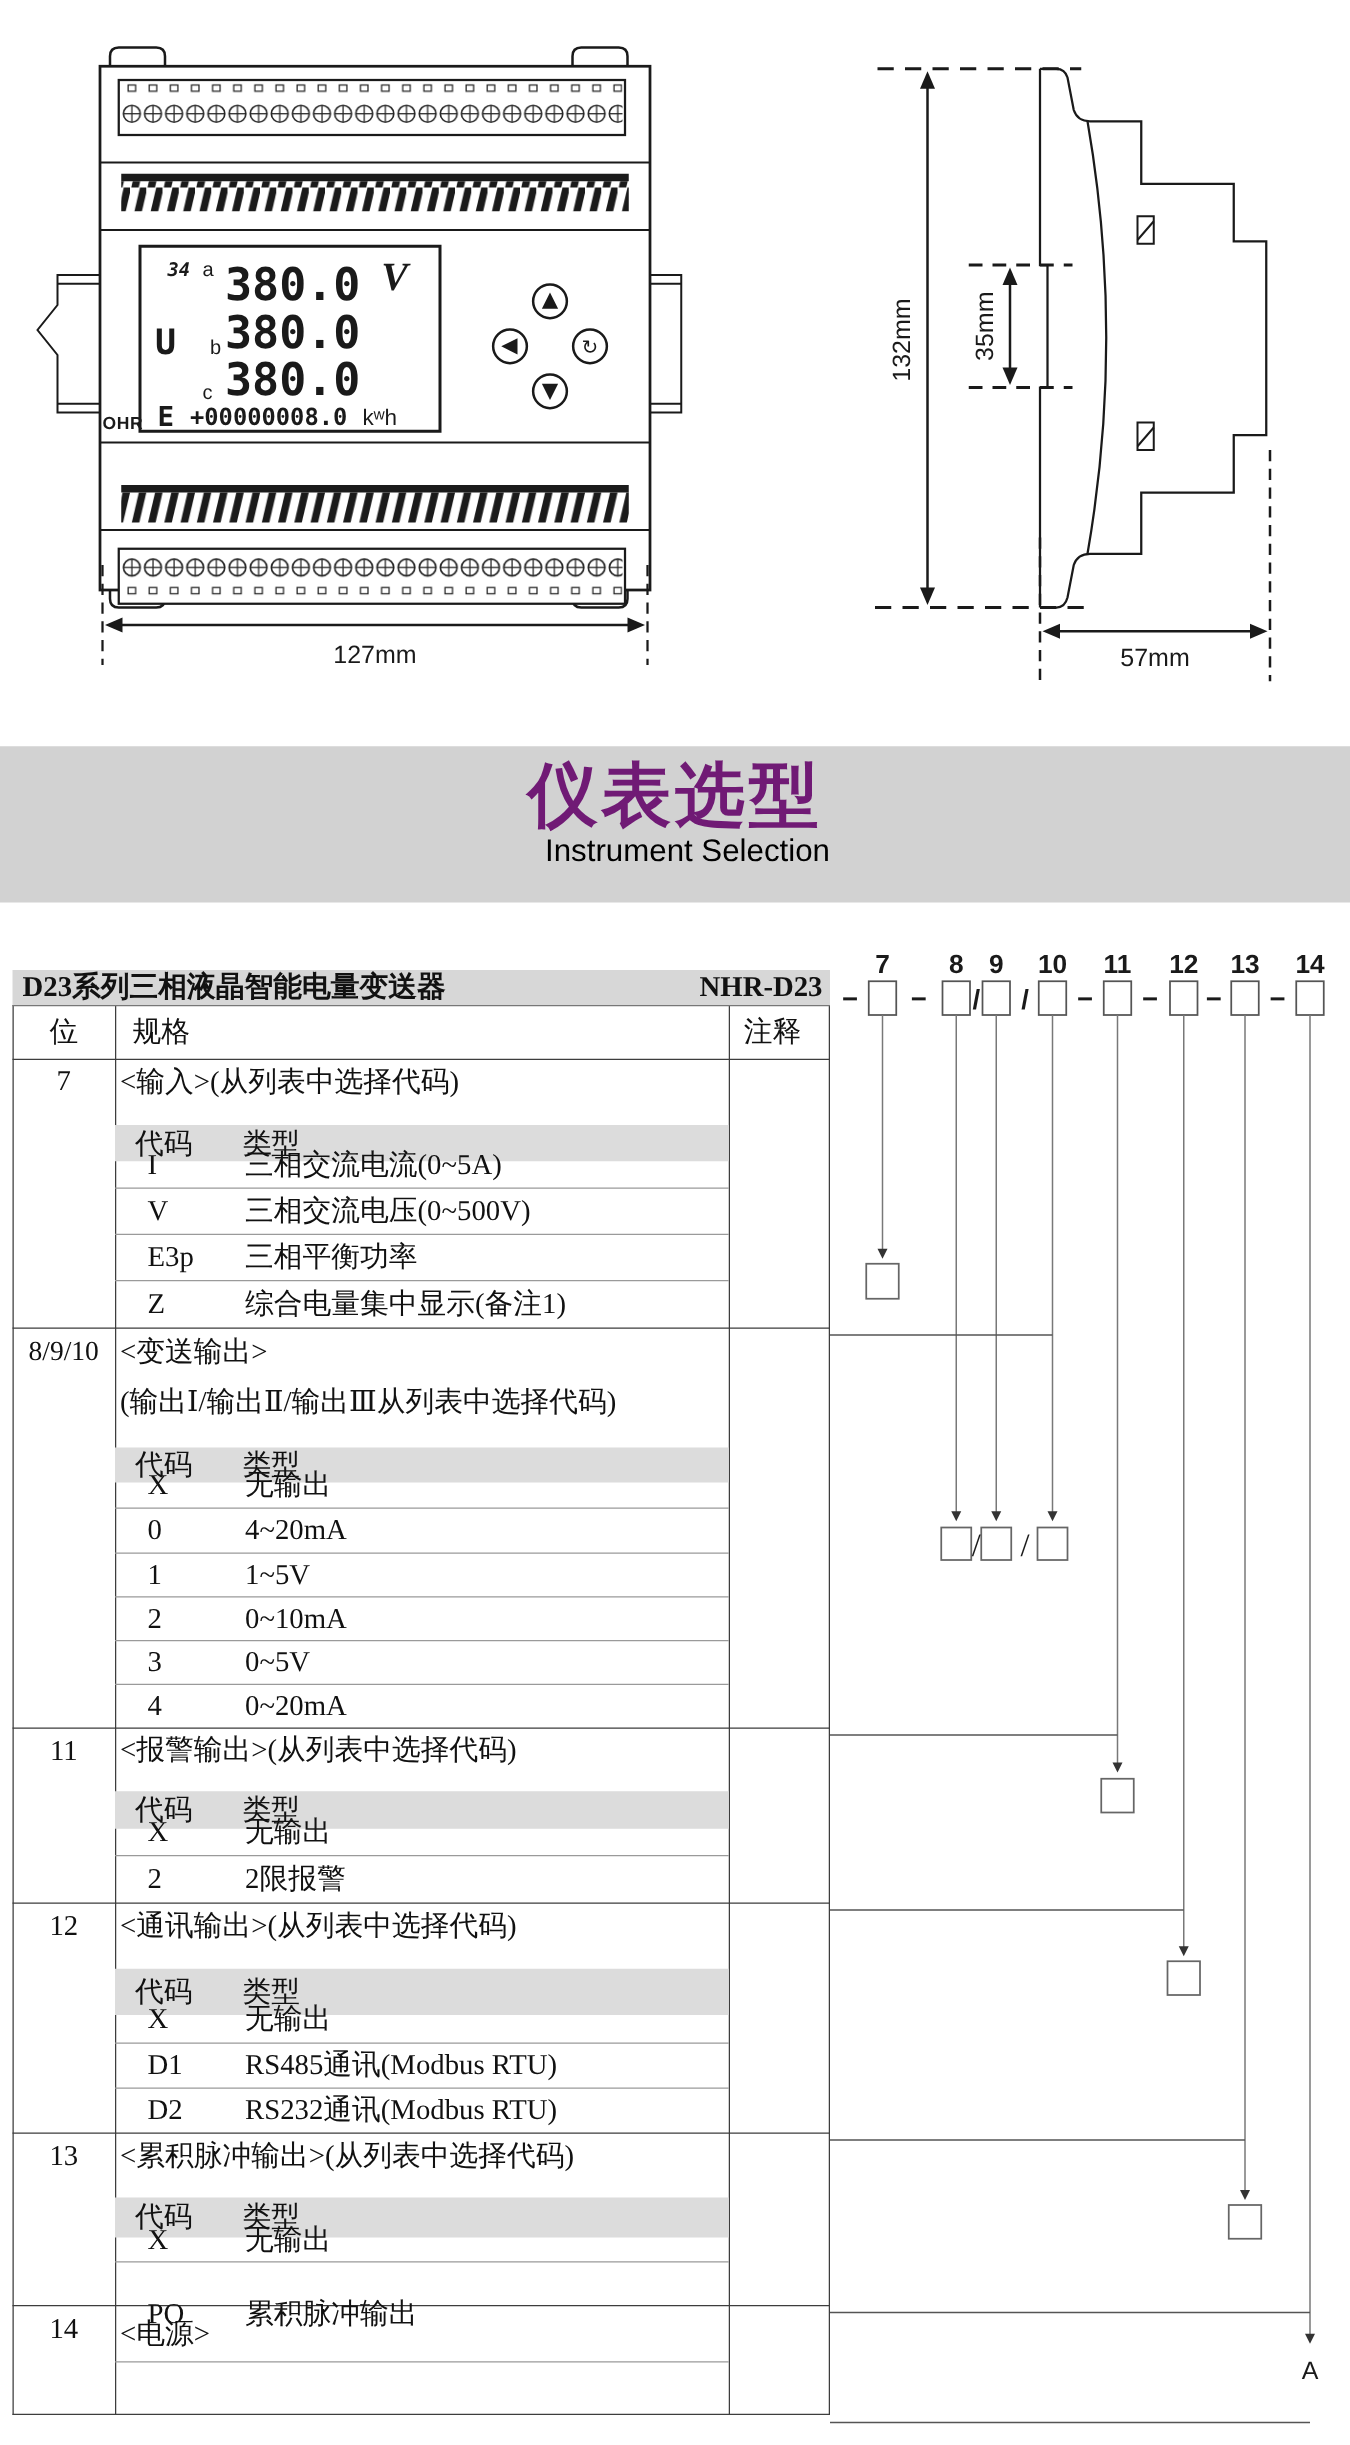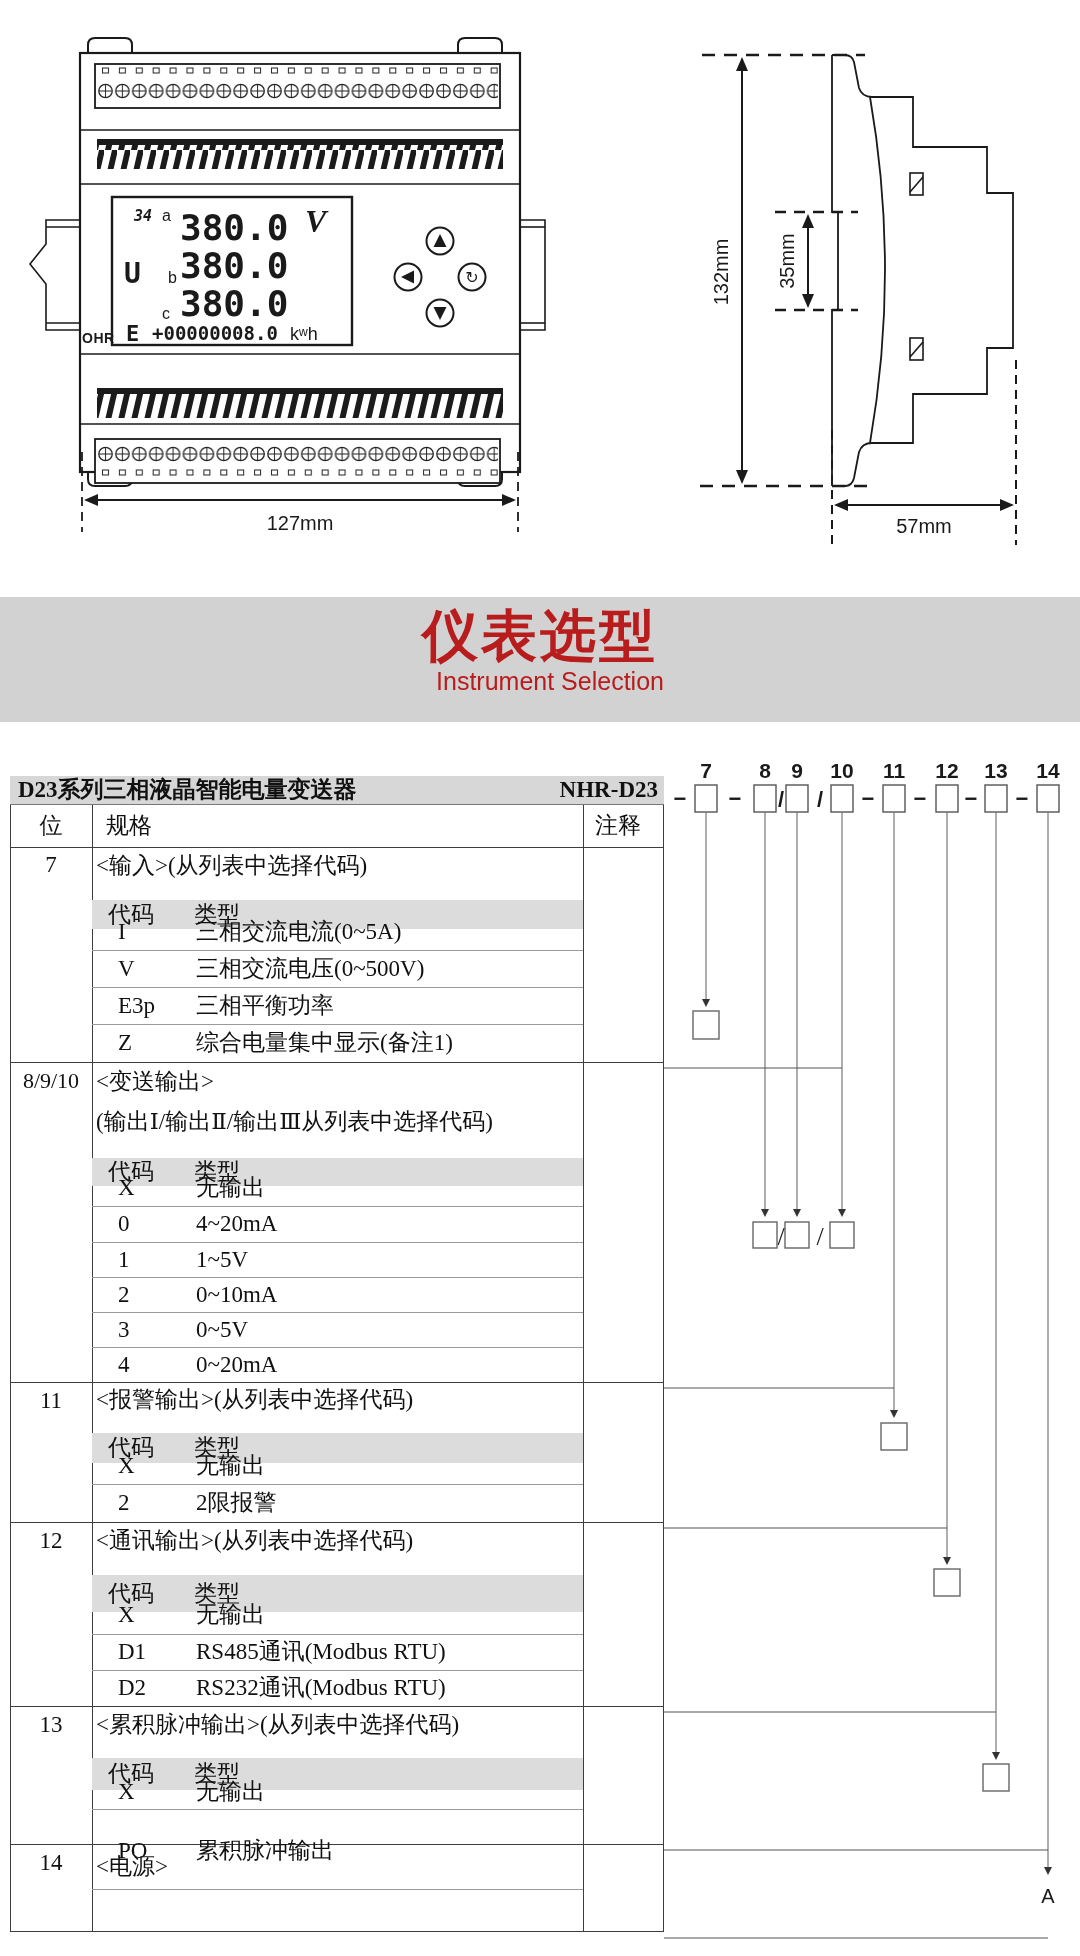--- a/index.html
+++ b/index.html
@@ -1,22 +1,22 @@
 <!DOCTYPE html>
 <html><head>
 <meta charset="utf-8">
 <style>
   html,body{margin:0;padding:0;background:#fff;}
   .page{position:relative;width:1080px;height:1956px;background:#fff;overflow:hidden;
         font-family:"Liberation Serif","DejaVu Serif",serif;color:#111;}
   svg text{fill:#1a1a1a;}
   .banner{position:absolute;left:0;top:597px;width:1080px;height:125px;background:#d2d2d2;text-align:center;}
   .banner .t{margin-top:8px;font-size:56px;font-weight:bold;letter-spacing:3px;
-             font-family:"Liberation Sans","DejaVu Sans",sans-serif;color:#b91c1c;line-height:62px;}
-  .banner .s{font-size:25px;color:#b91c1c;font-family:"Liberation Sans","DejaVu Sans",sans-serif;line-height:28px;padding-left:20px;}
+             font-family:"Liberation Sans","DejaVu Sans",sans-serif;color:#701a75;line-height:62px;}
+  .banner .s{font-size:25px;color:#000000;font-family:"Liberation Sans","DejaVu Sans",sans-serif;line-height:28px;padding-left:20px;}
   .tbl{position:absolute;left:10px;top:776px;width:654px;height:1388px;font-size:23px;}
   .graybar{position:absolute;left:0;top:0;width:654px;height:28px;background:#d7d7d7;}
   .graybar .pt{position:absolute;left:8px;top:0;line-height:28px;font-weight:600;font-size:23px;white-space:nowrap;}
   .graybar .md{position:absolute;right:6px;top:0;line-height:28px;font-weight:600;font-size:23px;}
   .vl{position:absolute;width:1px;background:#3d3d3d;}
   .hl{position:absolute;height:1px;background:#3d3d3d;}
   .hl.thin{background:#9a9a9a;}
   .gband{position:absolute;left:82px;width:491px;background:#dcdcdc;margin-top:16px;}
   .gband .ch1{position:absolute;left:16px;top:0;}
   .gband .ch2{position:absolute;left:102px;top:0;}

